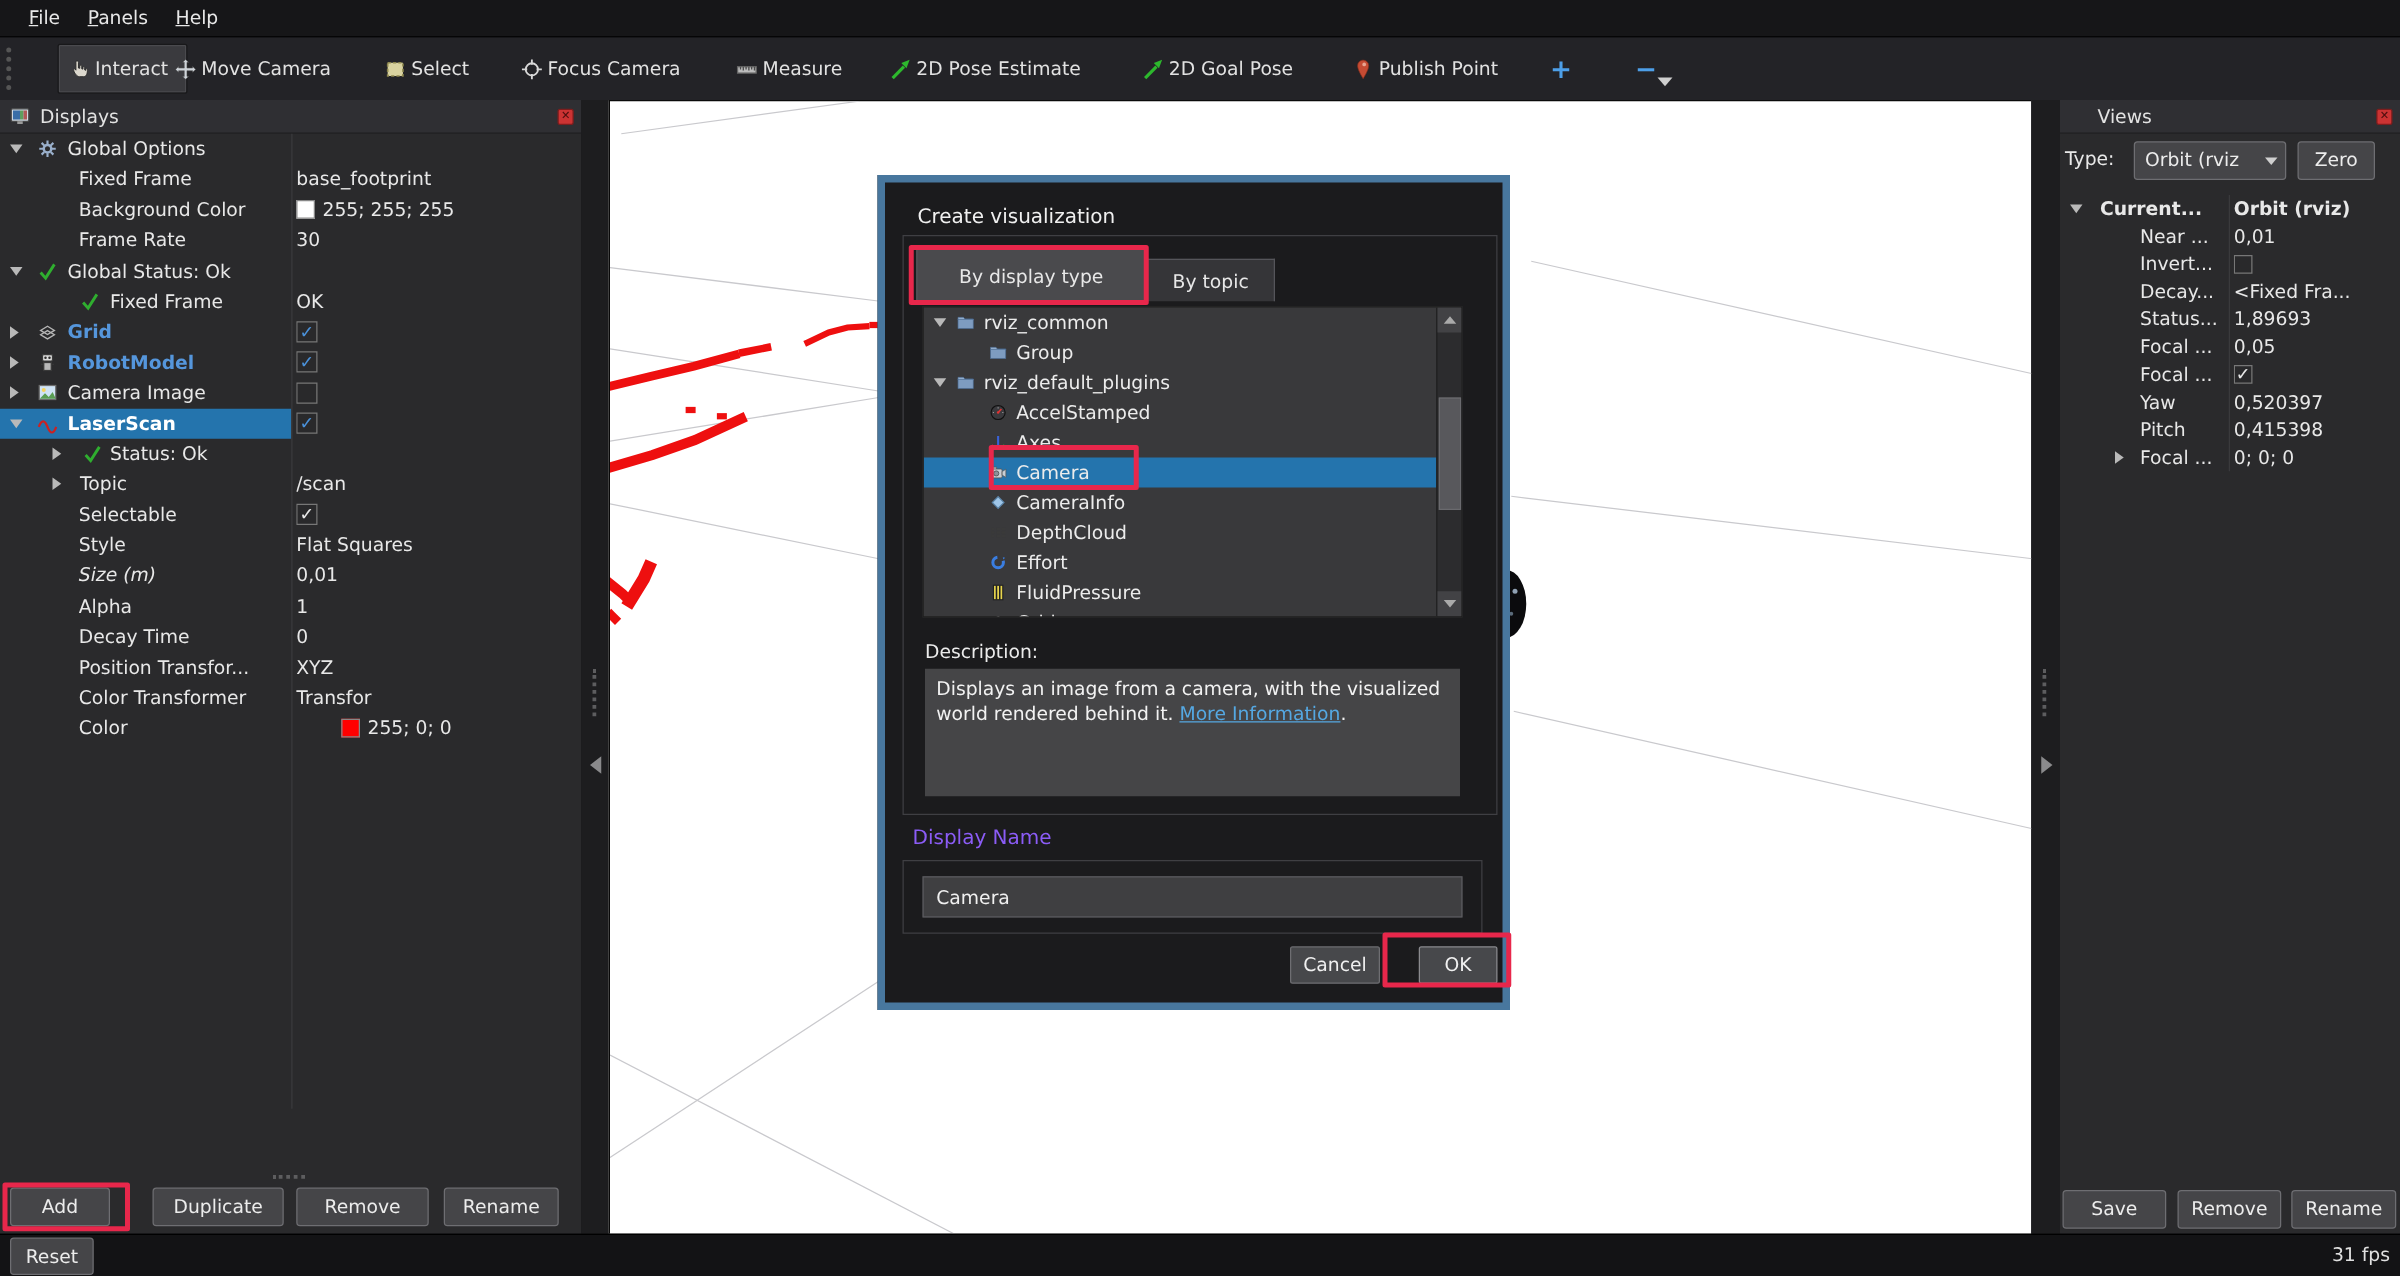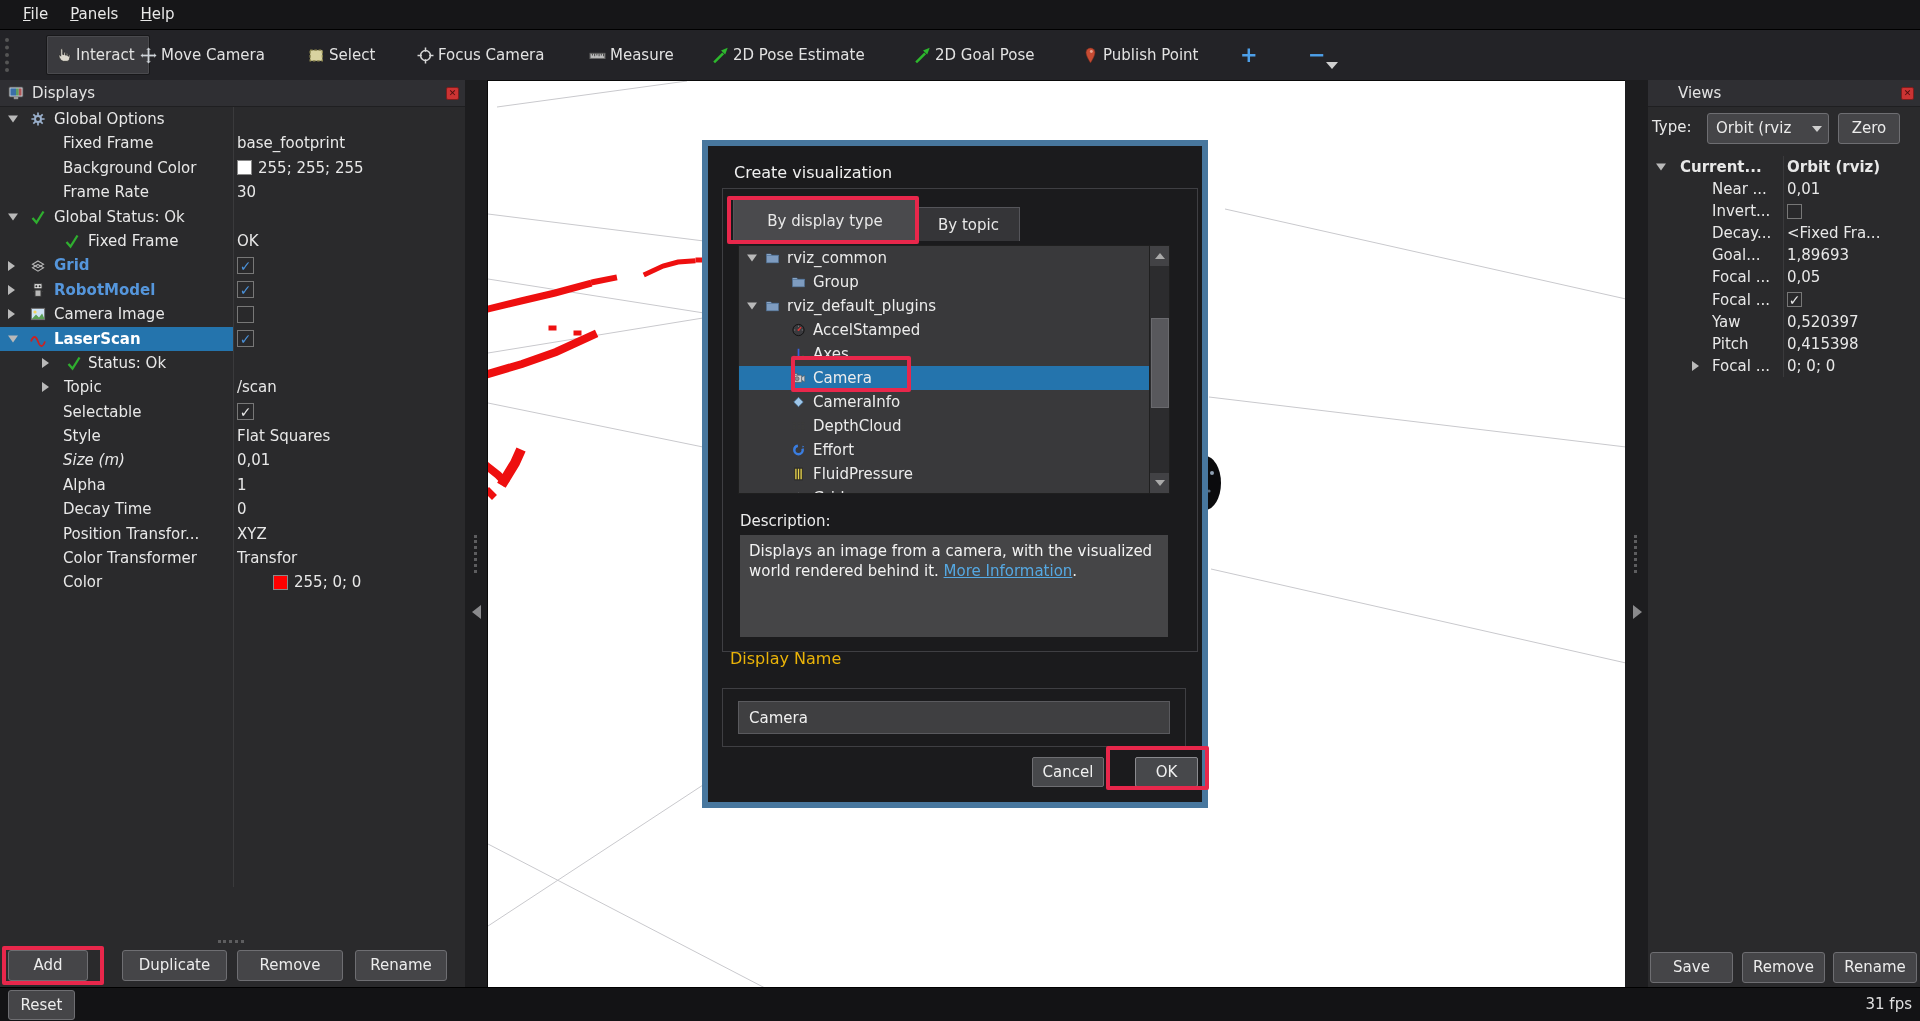--- a/index.html
+++ b/index.html
@@ -85,21 +85,21 @@
   .d-row .lbl{color:#ececec}
   .scrollbar{position:absolute;right:0;top:0;width:20px;height:100%;background:#2c2c2e;border-left:1px solid #1f1f1f}
   .sb-btn{position:absolute;left:0;width:20px;height:20px;background:#424245;display:flex;align-items:center;justify-content:center}
   .sb-thumb{position:absolute;left:1px;width:18px;background:#58585c;border:1px solid #6a6a6e;cursor:grab}
   .sb-tri-up{width:0;height:0;border-left:5px solid transparent;border-right:5px solid transparent;border-bottom:6px solid #aaa}
   .sb-tri-dn{width:0;height:0;border-left:5px solid transparent;border-right:5px solid transparent;border-top:6px solid #aaa}
   .desc-label{position:absolute;left:32px;top:366px;color:#ececec}
   .desc-box{position:absolute;left:32px;top:389px;width:428px;height:102px;background:#454547;padding:7px 9px;
     color:#f2f2f2;line-height:1.3}
   .desc-box a{color:#55a8e2}
-  .dn-label{position:absolute;left:22px;top:503px;font-size:16px;color:#eab308}
+  .dn-label{position:absolute;left:22px;top:514px;font-size:16px;color:#8b5cf6}
   #dn-input{position:absolute;left:30px;top:555px;width:432px;height:33px;background:#3f3f41;border:1px solid #5a5a5e;
     color:#f0f0f0;font-family:inherit;font-size:15px;padding:0 10px}
   .dlg-btn{background:#47484b;border:1px solid #6e6e72;border-radius:2px;color:#f0f0f0;position:absolute;text-align:center;line-height:28px;cursor:pointer}
 
   
   .annot{position:absolute;border:4px solid var(--annotation_red,#e8274b);border-radius:2px;z-index:40;pointer-events:none}
 
   
   #statusbar{position:absolute;left:0;top:987px;width:1920px;height:34px;background:#131315;border-top:1px solid #000}
   #fps{position:absolute;right:8px;top:7px;color:#e0e0e0}
@@ -510,21 +510,21 @@
         <div class="t-row" style="height: 22.1px;">
           <div class="nm" style="width: 135px;">
             <span class="lbl" style="left: 64px;">Decay...</span>
           </div>
           <div class="vl" style="left: 139px; width: 133px;">
             <span>&lt;Fixed Fra...</span>
           </div>
         </div>
         <div class="t-row" style="height: 22.1px;">
           <div class="nm" style="width: 135px;">
-            <span class="lbl" style="left: 64px;">Goal...</span>
+            <span class="lbl" style="left: 64px;">Status...</span>
           </div>
           <div class="vl" style="left: 139px; width: 133px;">
             <span>1,89693</span>
           </div>
         </div>
         <div class="t-row" style="height: 22.1px;">
           <div class="nm" style="width: 135px;">
             <span class="lbl" style="left: 64px;">Focal ...</span>
           </div>
           <div class="vl" style="left: 139px; width: 133px;">

